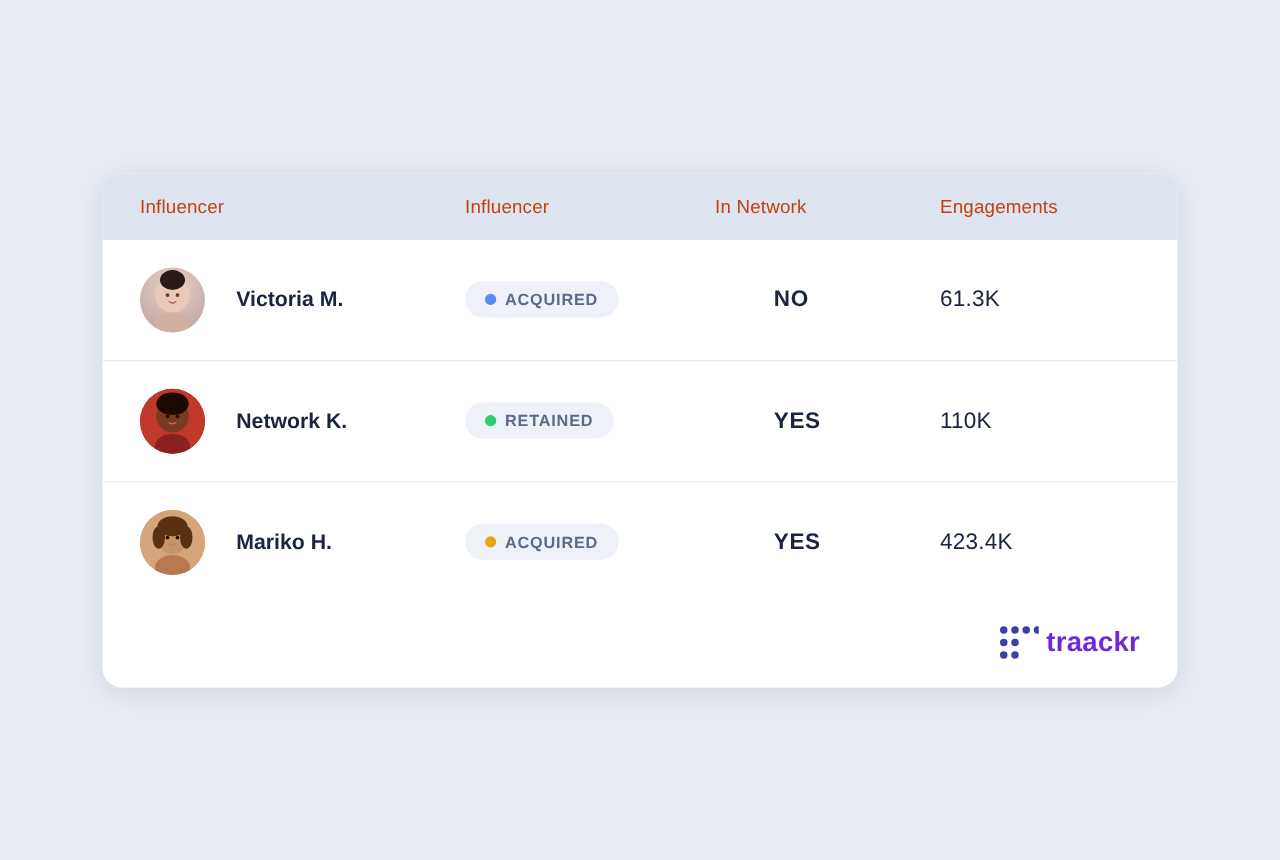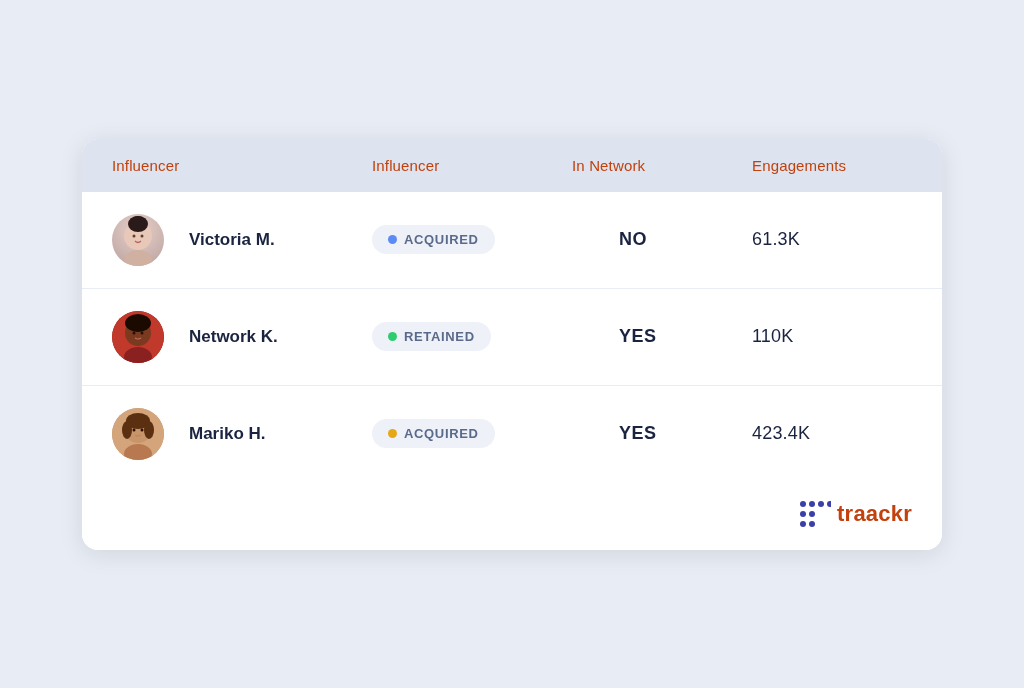--- a/index.html
+++ b/index.html
@@ -135,21 +135,21 @@
       justify-content: flex-end;
       align-items: center;
       padding: 18px 30px 22px;
       gap: 8px;
       background: #fff;
     }
 
     .brand-name {
       font-size: 22px;
       font-weight: 700;
-      color: #c2410c;
+      color: #6d28d9;
       letter-spacing: 0.01em;
     }
 
     .brand-logo {
       display: flex;
       align-items: center;
       gap: 6px;
     }
   </style>
 </head>

